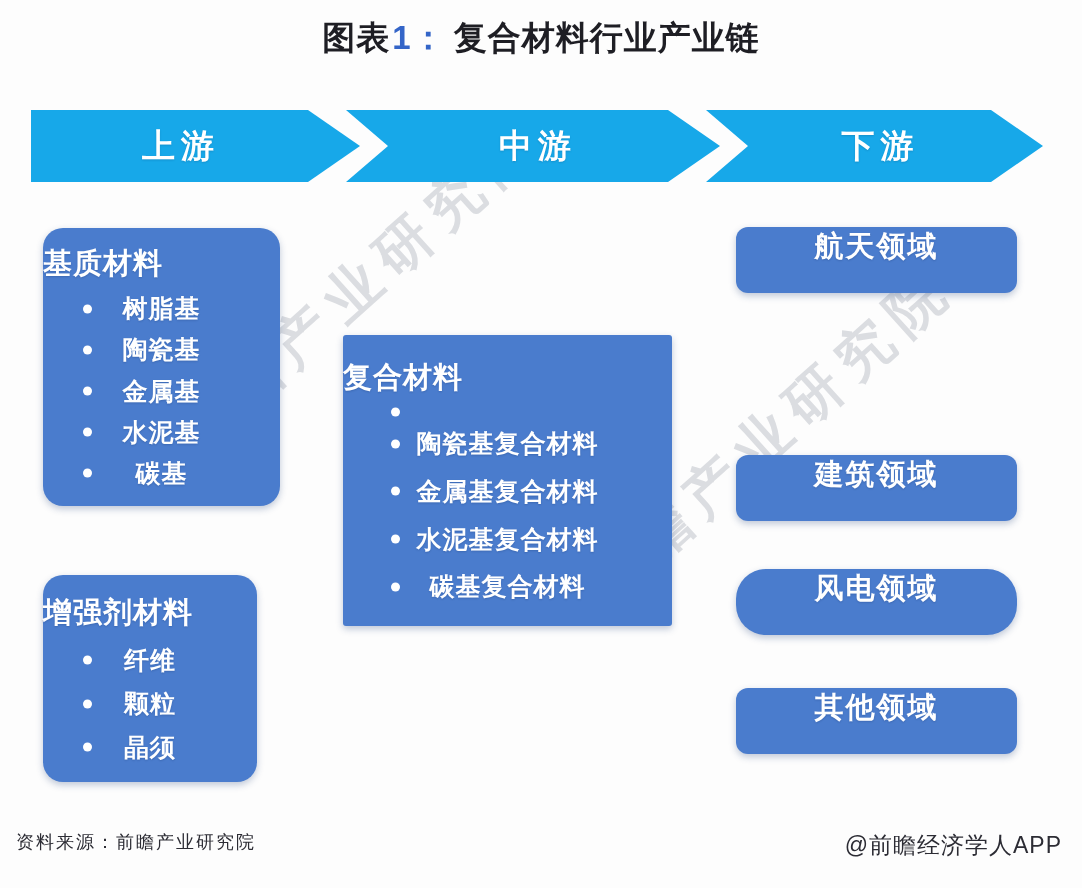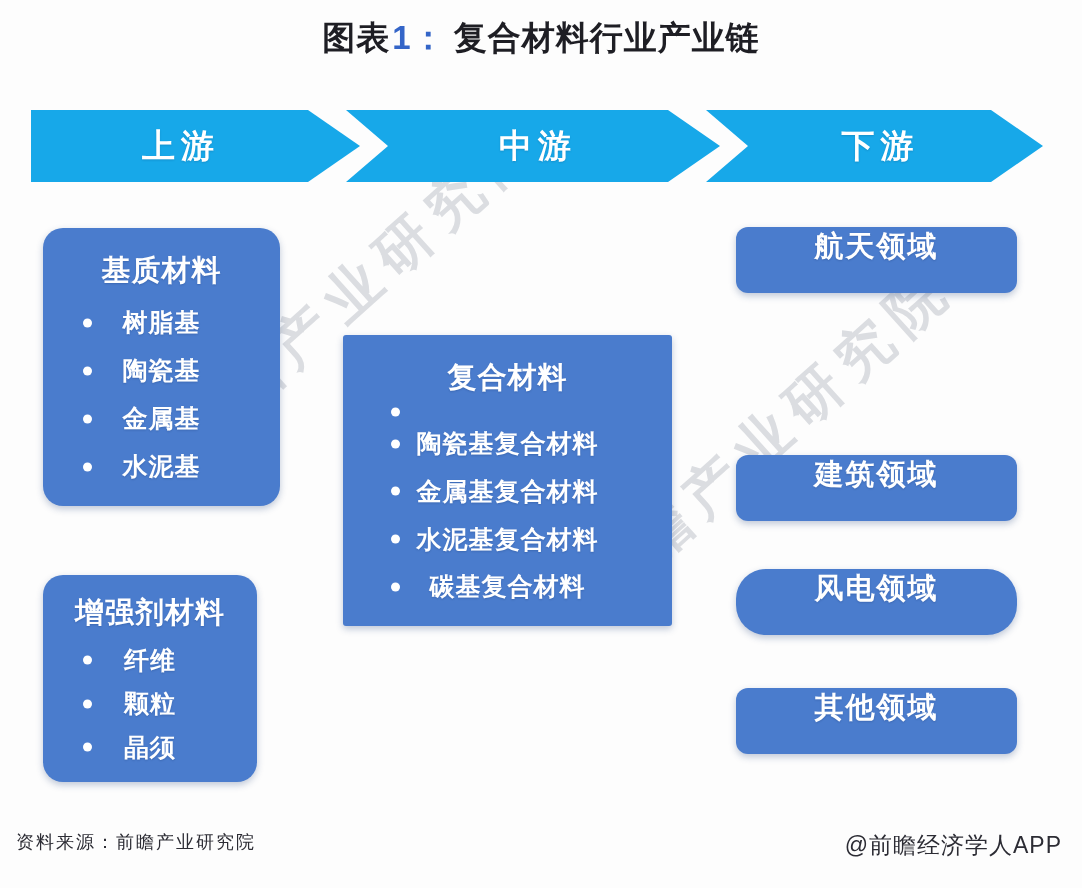--- a/index.html
+++ b/index.html
@@ -37,21 +37,21 @@
   .bigbox {
     position:absolute; z-index:2; background:#4a7ccd; border-radius:20px;
     color:#ffffff; font-weight:bold;
     box-shadow:0 3px 7px rgba(30,60,120,0.28);
     display:flex; flex-direction:column; justify-content:space-evenly;
     padding:8px 0;
   }
   .box-matrix   { left:43px;  top:228px; width:237px; height:262px; }
   .box-reinf    { left:43px;  top:575px; width:214px; height:191px; }
   .box-compo    { left:343px; top:335px; width:329px; height:275px; border-radius:3px; }
-  .bigbox .hdr  { text-align:center; font-size:29px; letter-spacing:1px;
+  .bigbox .hdr  { text-align:left; font-size:29px; letter-spacing:1px;
                   text-shadow:0 1px 2px rgba(0,30,80,0.2); }
   .bigbox .item { position:relative; text-align:center; font-size:25px; letter-spacing:1px;
                   text-shadow:0 1px 2px rgba(0,30,80,0.2); }
   .dot {
     position:absolute; left:40px; top:50%; transform:translateY(-50%);
     width:9px; height:9px; background:#ffffff; border-radius:50%;
   }
   .box-compo .dot { left:48px; }
   
   .smallbox {
@@ -106,20 +106,24 @@
       <span>陶瓷基</span>
     </div>
     <div class="item">
       <span class="dot"></span>
       <span>金属基</span>
     </div>
     <div class="item">
       <span class="dot"></span>
       <span>水泥基</span>
     </div>
+    <div class="item">
+      <span class="dot"></span>
+      <span>碳基</span>
+    </div>
   </div>
 
   <div class="bigbox box-reinf">
     <div class="hdr">增强剂材料</div>
     <div class="item">
       <span class="dot"></span>
       <span>纤维</span>
     </div>
     <div class="item">
       <span class="dot"></span>

